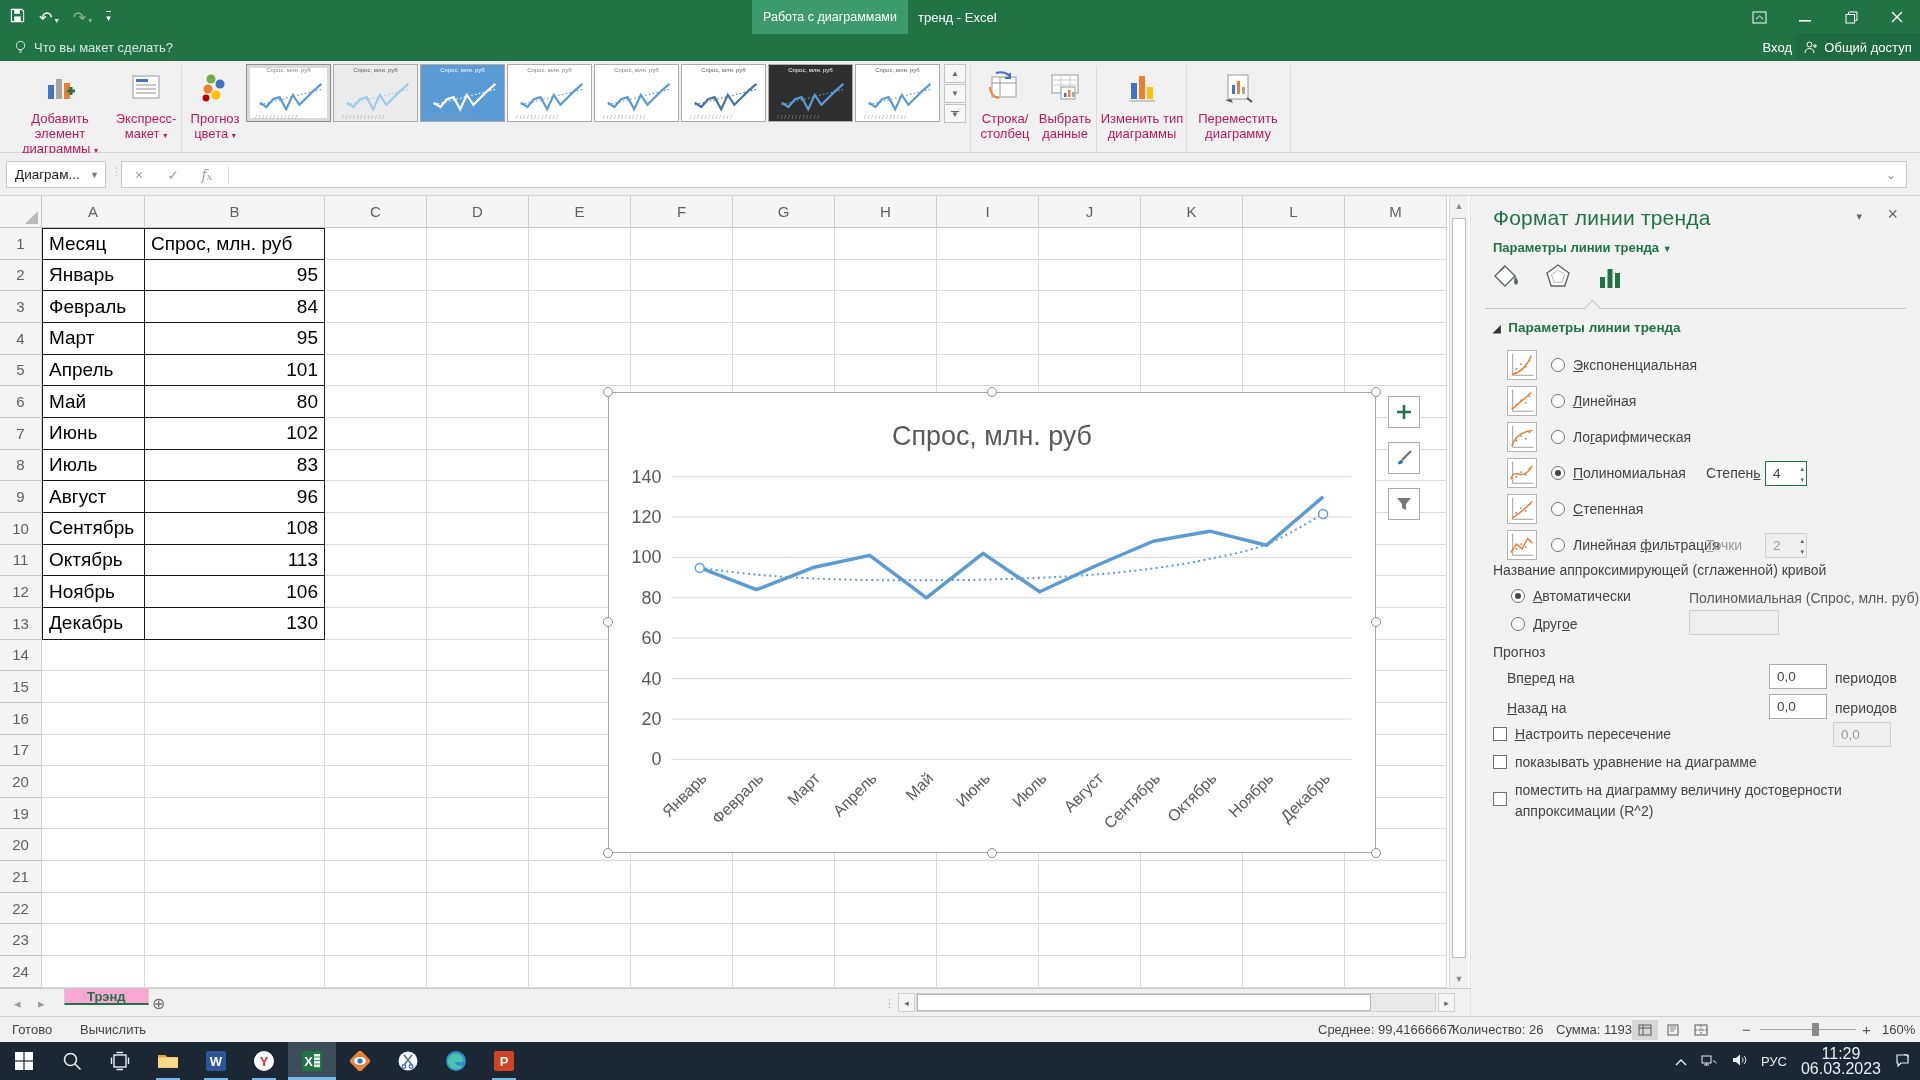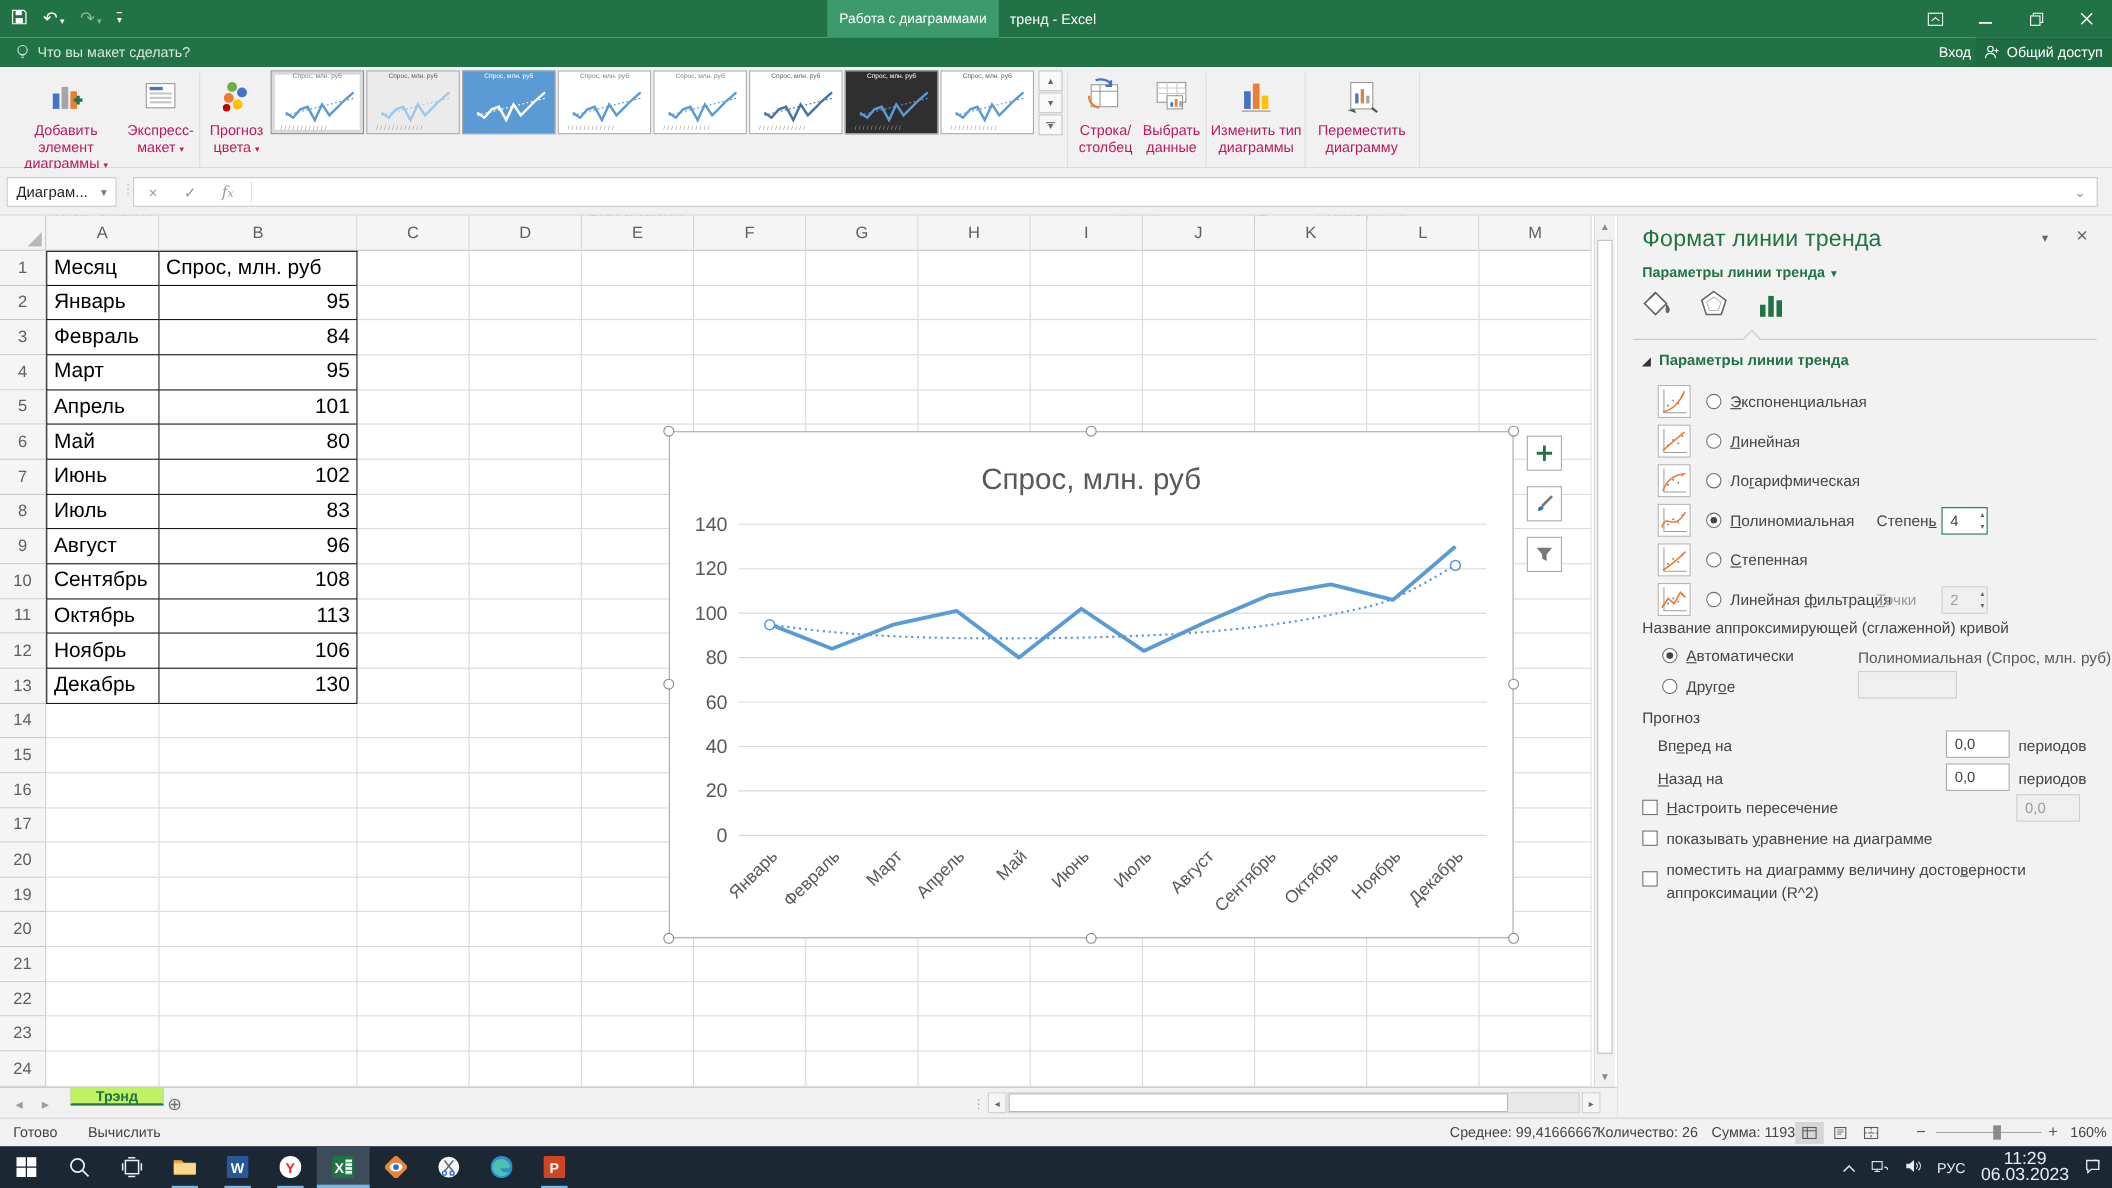--- a/index.html
+++ b/index.html
@@ -50,21 +50,21 @@
   .cell.tbl{border-right:1px solid #1a1a1a;border-bottom:1px solid #1a1a1a}
   .cell.tbl-l{border-left:1px solid #1a1a1a}
   .cell.tbl-t{border-top:1px solid #1a1a1a}
   .corner{background:#f5f5f5;border-right:1px solid #c6c6c6;border-bottom:1px solid #c6c6c6;position:relative}
   .corner:after{content:"";position:absolute;right:3px;bottom:3px;border-style:solid;border-width:0 0 13px 13px;border-color:transparent transparent #b9b9b9 transparent}
   
   .vsb{position:absolute;left:1449px;top:196px;width:19px;height:792px;background:#f1f1f1;border-left:1px solid #dadada}
   .vsb .ar{height:19px;display:flex;align-items:center;justify-content:center;color:#8a8a8a;font-size:9px}
   .vsb .th{position:absolute;left:2px;right:2px;top:22px;height:740px;background:#fff;border:1px solid #bdbdbd}
   .sheettabs{position:absolute;left:0;top:988px;width:1470px;height:28px;background:#f1f1f1;border-top:1px solid #c9c9c9;font-size:13px;color:#666}
-  .sheettab{position:absolute;left:64px;top:0;height:16px;padding:0 22px;background:#bef264;border-right:1px solid #cfcfcf;border-left:1px solid #cfcfcf;border-bottom:2px solid #217346;color:#217346;font-weight:bold;display:flex;align-items:center}
+  .sheettab{position:absolute;left:64px;top:0;height:16px;padding:0 22px;background:#f9a8d4;border-right:1px solid #cfcfcf;border-left:1px solid #cfcfcf;border-bottom:2px solid #217346;color:#217346;font-weight:bold;display:flex;align-items:center}
   .hsb-track{position:absolute;left:916px;top:4px;width:520px;height:19px;background:#e9e9e9;border:1px solid #cfcfcf}
   .hsb-thumb{position:absolute;left:0px;top:0px;width:454px;height:17px;background:#fff;border:1px solid #b8b8b8}
   
   .statusbar{position:absolute;left:0;top:1016px;width:1920px;height:26px;background:#f1f1f1;border-top:1px solid #cfcfcf;font-size:13px;color:#444}
   .statusbar span{position:absolute;top:5px}
   .viewico{position:absolute;top:3px;width:26px;height:20px;display:flex;align-items:center;justify-content:center}
   .viewico.on{background:#d6d6d6}
   
   .pane{position:absolute;left:1470px;top:196px;width:450px;height:820px;background:#f2f2f2;border-left:1px solid #e3e3e3;color:#444;font-size:14px}
   .pane-title{position:absolute;left:22px;top:10px;font-size:21px;font-weight:300;color:#217346;letter-spacing:.2px}

